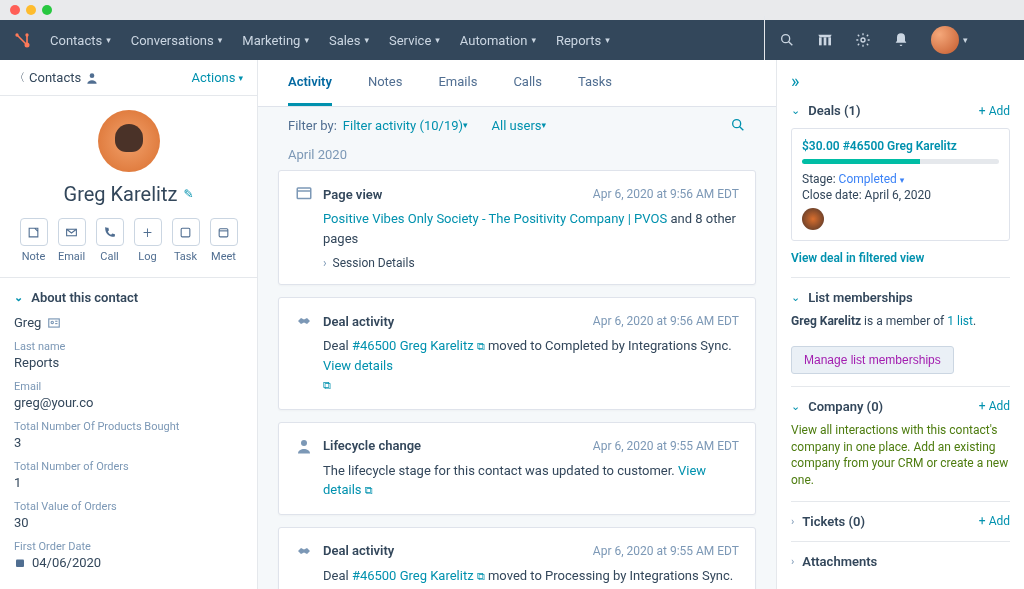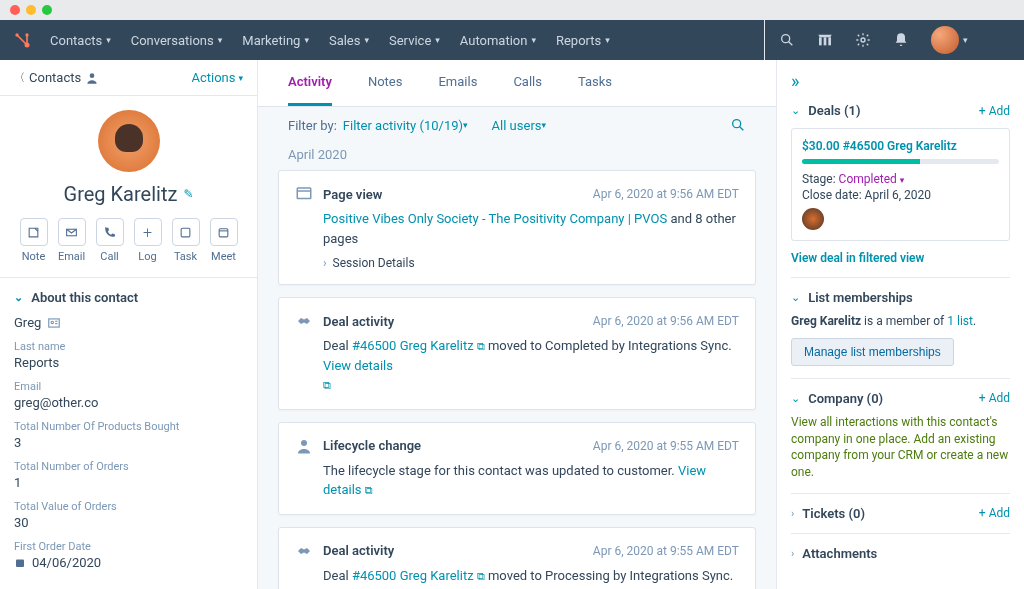--- a/index.html
+++ b/index.html
@@ -43,21 +43,21 @@
   .section { border-top: 1px solid #e5e8ec; padding: 12px 14px; }
   .section-head { display: flex; align-items: center; gap: 8px; font-weight: 600; color: #33475b; cursor: pointer; }
   .chevron-down { color: #0091ae; font-size: 11px; }
   .field { margin-top: 10px; }
   .field-label { font-size: 11px; color: #7c98b6; }
   .field-value { font-size: 13px; color: #33475b; margin-top: 2px; display: flex; align-items: center; gap: 6px; }
   .field-icon-right { float: right; color: #7c98b6; }
   
   .center-tabs { display: flex; gap: 36px; padding: 0 30px; border-bottom: 1px solid #dfe3eb; background: #fff; }
   .tab { padding: 14px 0; font-size: 13px; color: #506e91; cursor: pointer; }
-  .tab.active { color: #a21caf; font-weight: 600; border-bottom: 3px solid #0091ae; }
+  .tab.active { color: #0369a1; font-weight: 600; border-bottom: 3px solid #0091ae; }
   
   .filter-bar { display: flex; align-items: center; padding: 10px 30px; gap: 6px; font-size: 13px; }
   .filter-bar .label { color: #506e91; }
   .filter-bar .link { color: #0091ae; cursor: pointer; display: inline-flex; align-items: center; gap: 0; }
   .filter-bar .search-icon { margin-left: auto; color: #0091ae; cursor: pointer; }
   
   .date-heading { padding: 4px 30px 8px; color: #7c98b6; font-size: 13px; }
   
   .card { background: #fff; margin: 0 20px 12px; border: 1px solid #dfe3eb; border-radius: 3px; padding: 14px 16px; box-shadow: 0 1px 2px rgba(0,0,0,0.03); }
   .card-head { display: flex; align-items: center; gap: 10px; }
@@ -74,26 +74,26 @@
   .r-section { border-bottom: 1px solid #e5e8ec; padding: 12px 0; }
   .r-head { display: flex; align-items: center; }
   .r-title { font-weight: 600; font-size: 13px; color: #33475b; margin-left: 8px; }
   .r-add { margin-left: auto; color: #0091ae; font-size: 12px; cursor: pointer; }
   .deal-card { border: 1px solid #dfe3eb; border-radius: 3px; padding: 10px; margin-top: 10px; }
   .deal-title { color: #0091ae; font-weight: 600; font-size: 12px; }
   .progress-bar { height: 5px; background: linear-gradient(to right, #00bda5 0 60%, #e5e8ec 60% 100%); border-radius: 3px; margin: 6px 0 8px; }
   .deal-row { font-size: 12px; margin: 2px 0; }
   .deal-row .lbl { color: #33475b; }
   .deal-row .val { color: #33475b; }
-  .deal-row .val-link { color: #a21caf; }
+  .deal-row .val-link { color: #3b82f6; }
   .deal-avatar { width: 22px; height: 22px; border-radius: 50%; background: radial-gradient(#d96e2e, #4a3228); margin-top: 6px; }
   .view-deal-link { color: #0091ae; font-size: 12px; font-weight: 600; margin-top: 10px; cursor: pointer; }
   .list-text { font-size: 12px; margin-top: 8px; line-height: 1.4; }
   .list-text .link { color: #0091ae; }
-  .manage-btn { background: #eaf0f6; border: 1px solid #cbd6e2; border-radius: 3px; padding: 6px 12px; font-size: 12px; color: #0369a1; margin-top: 8px; cursor: pointer; }
+  .manage-btn { background: #eaf0f6; border: 1px solid #cbd6e2; border-radius: 3px; padding: 6px 12px; font-size: 12px; color: #a21caf; margin-top: 16px; cursor: pointer; }
   .r-desc { font-size: 12px; color: #4d7c0f; margin-top: 8px; line-height: 1.4; }
   .chevron-right { color: #7c98b6; font-size: 11px; }
   svg { display: block; }
 </style>
 </head>
 <body>
 
 <div class="mac-bar">
   <div class="mac-dot mac-red"></div>
   <div class="mac-dot mac-yellow"></div>
@@ -250,21 +250,21 @@
               <line x1="14" y1="13" x2="18" y2="13"></line>
             </svg>
           </div>
         </div>
       <div class="field">
           <div class="field-label">Last name</div>
           <div class="field-value">Reports</div>
         </div>
       <div class="field">
           <div class="field-label">Email</div>
-          <div class="field-value">greg@other.co</div>
+          <div class="field-value">greg@your.co</div>
         </div>
       <div class="field">
           <div class="field-label">Total Number Of Products Bought</div>
           <div class="field-value">3</div>
         </div>
       <div class="field">
           <div class="field-label">Total Number of Orders</div>
           <div class="field-value">1</div>
         </div>
       <div class="field">

